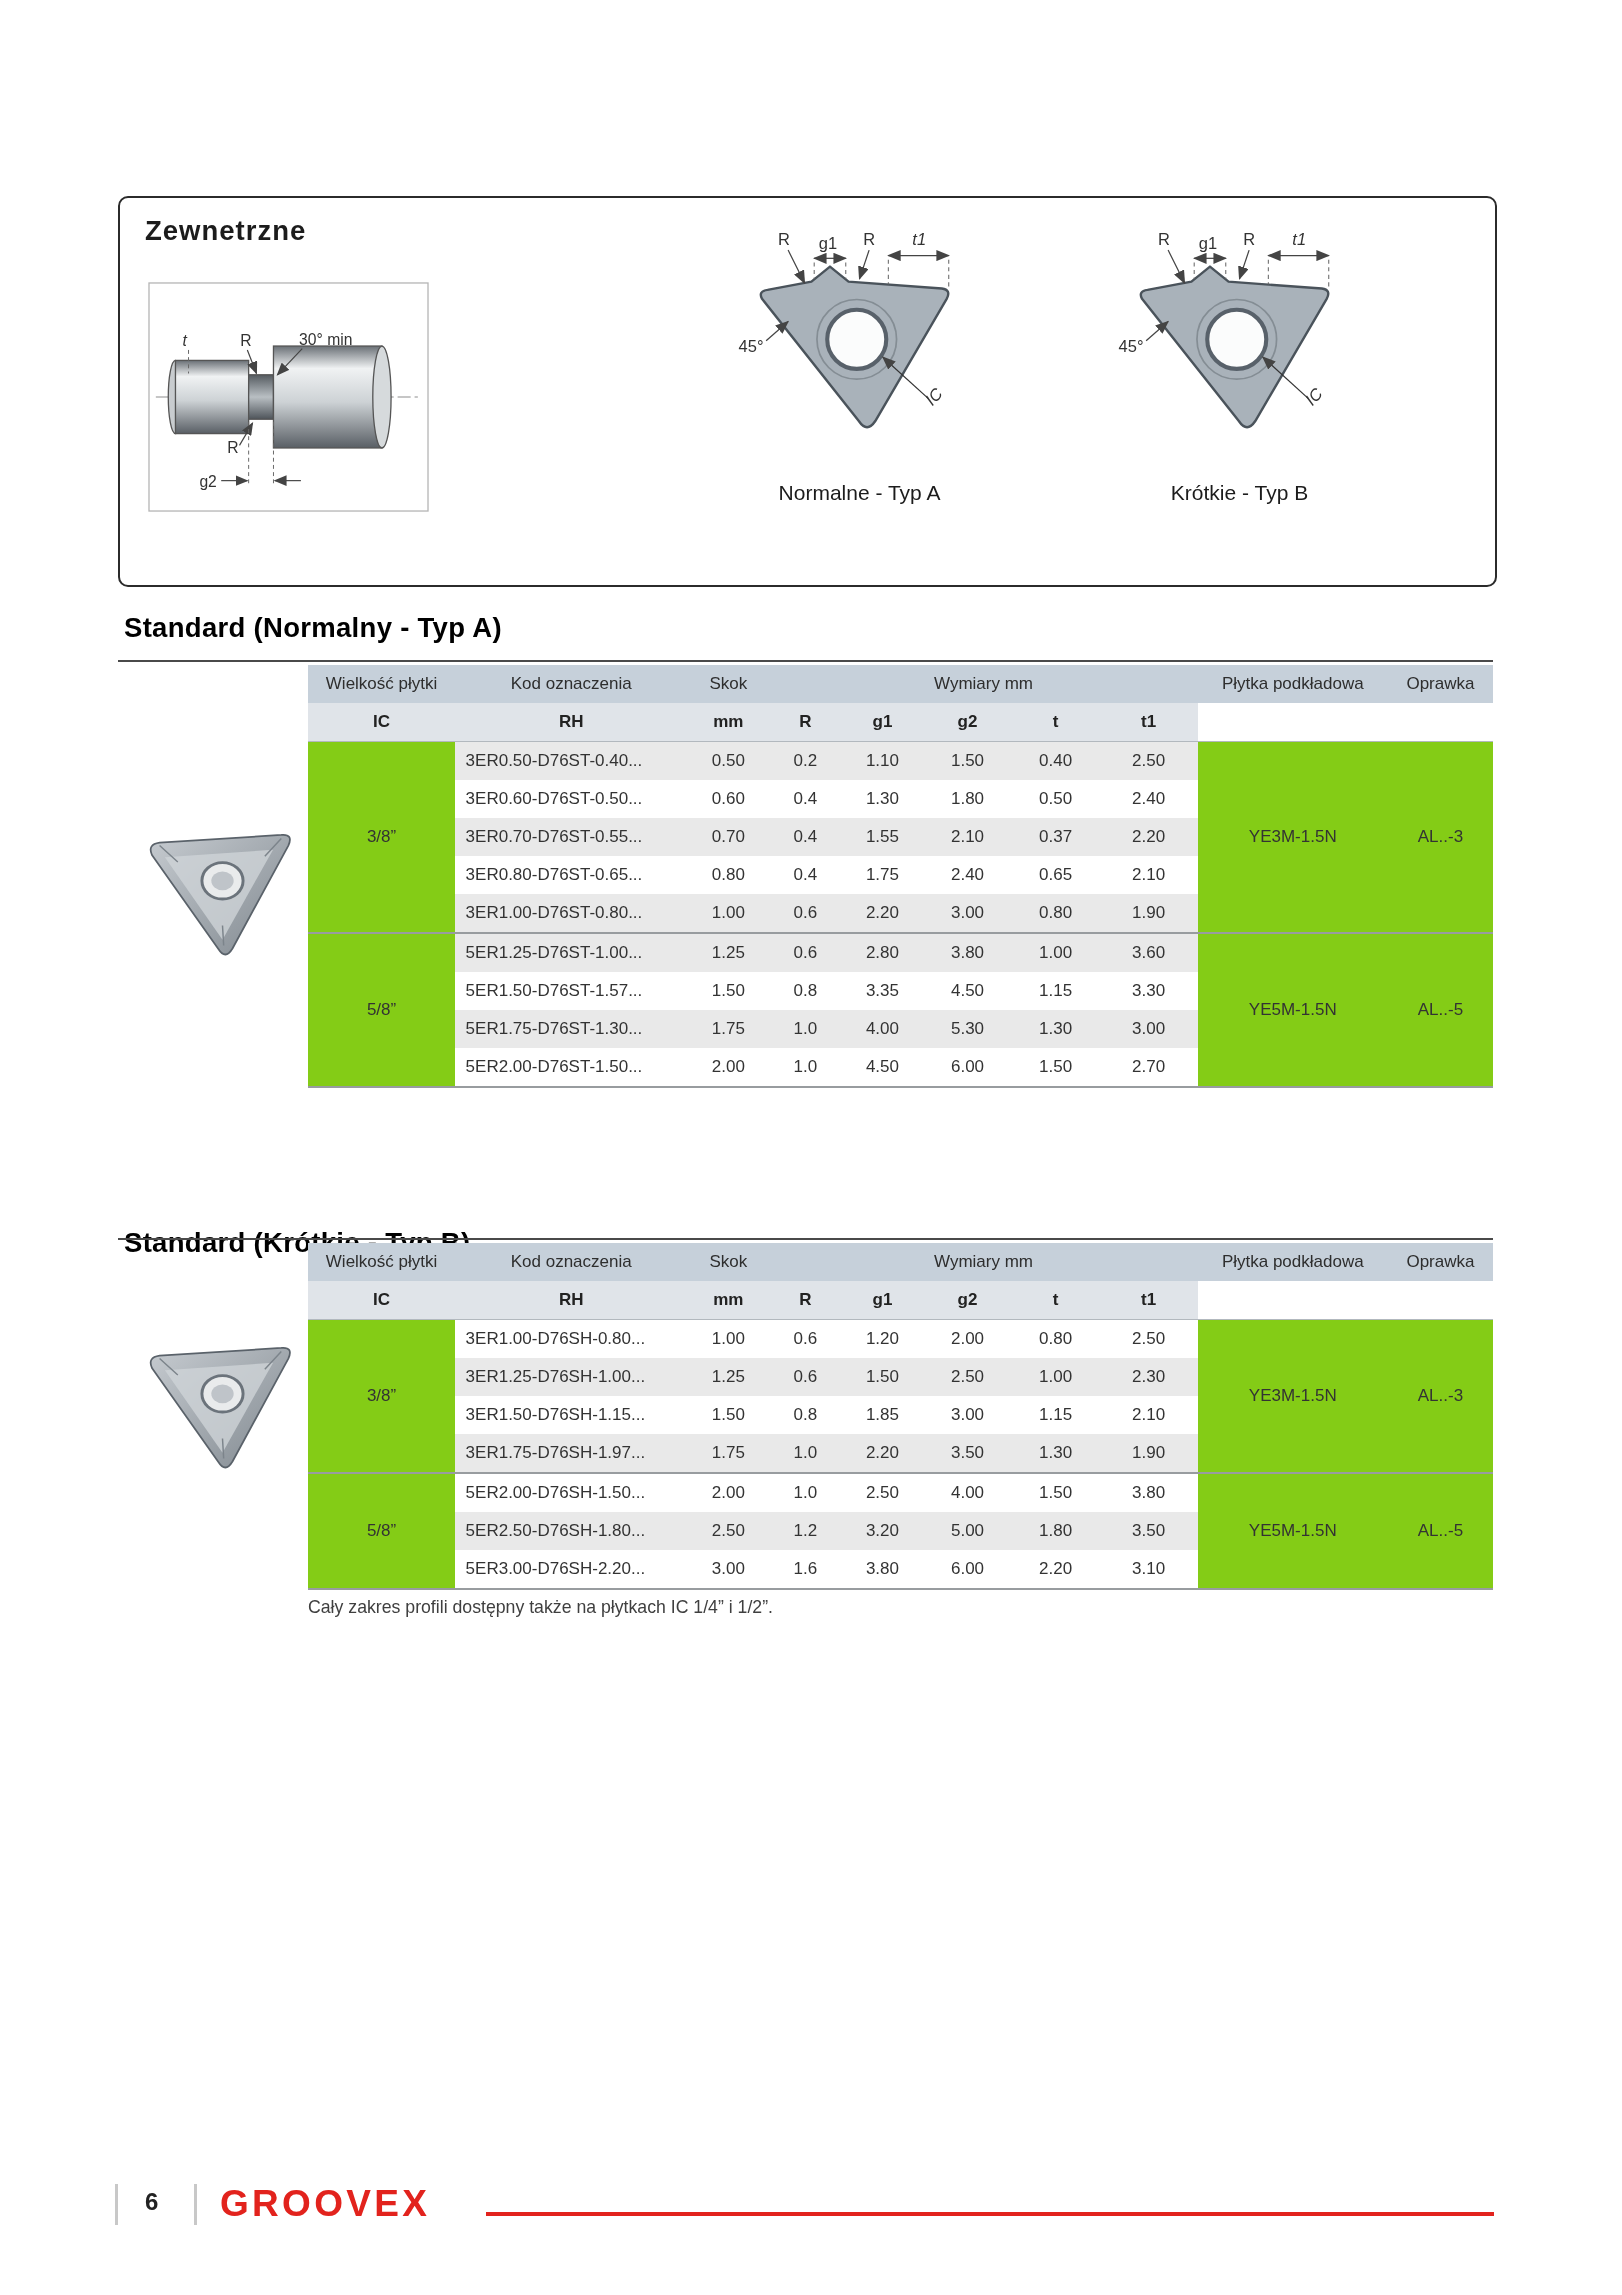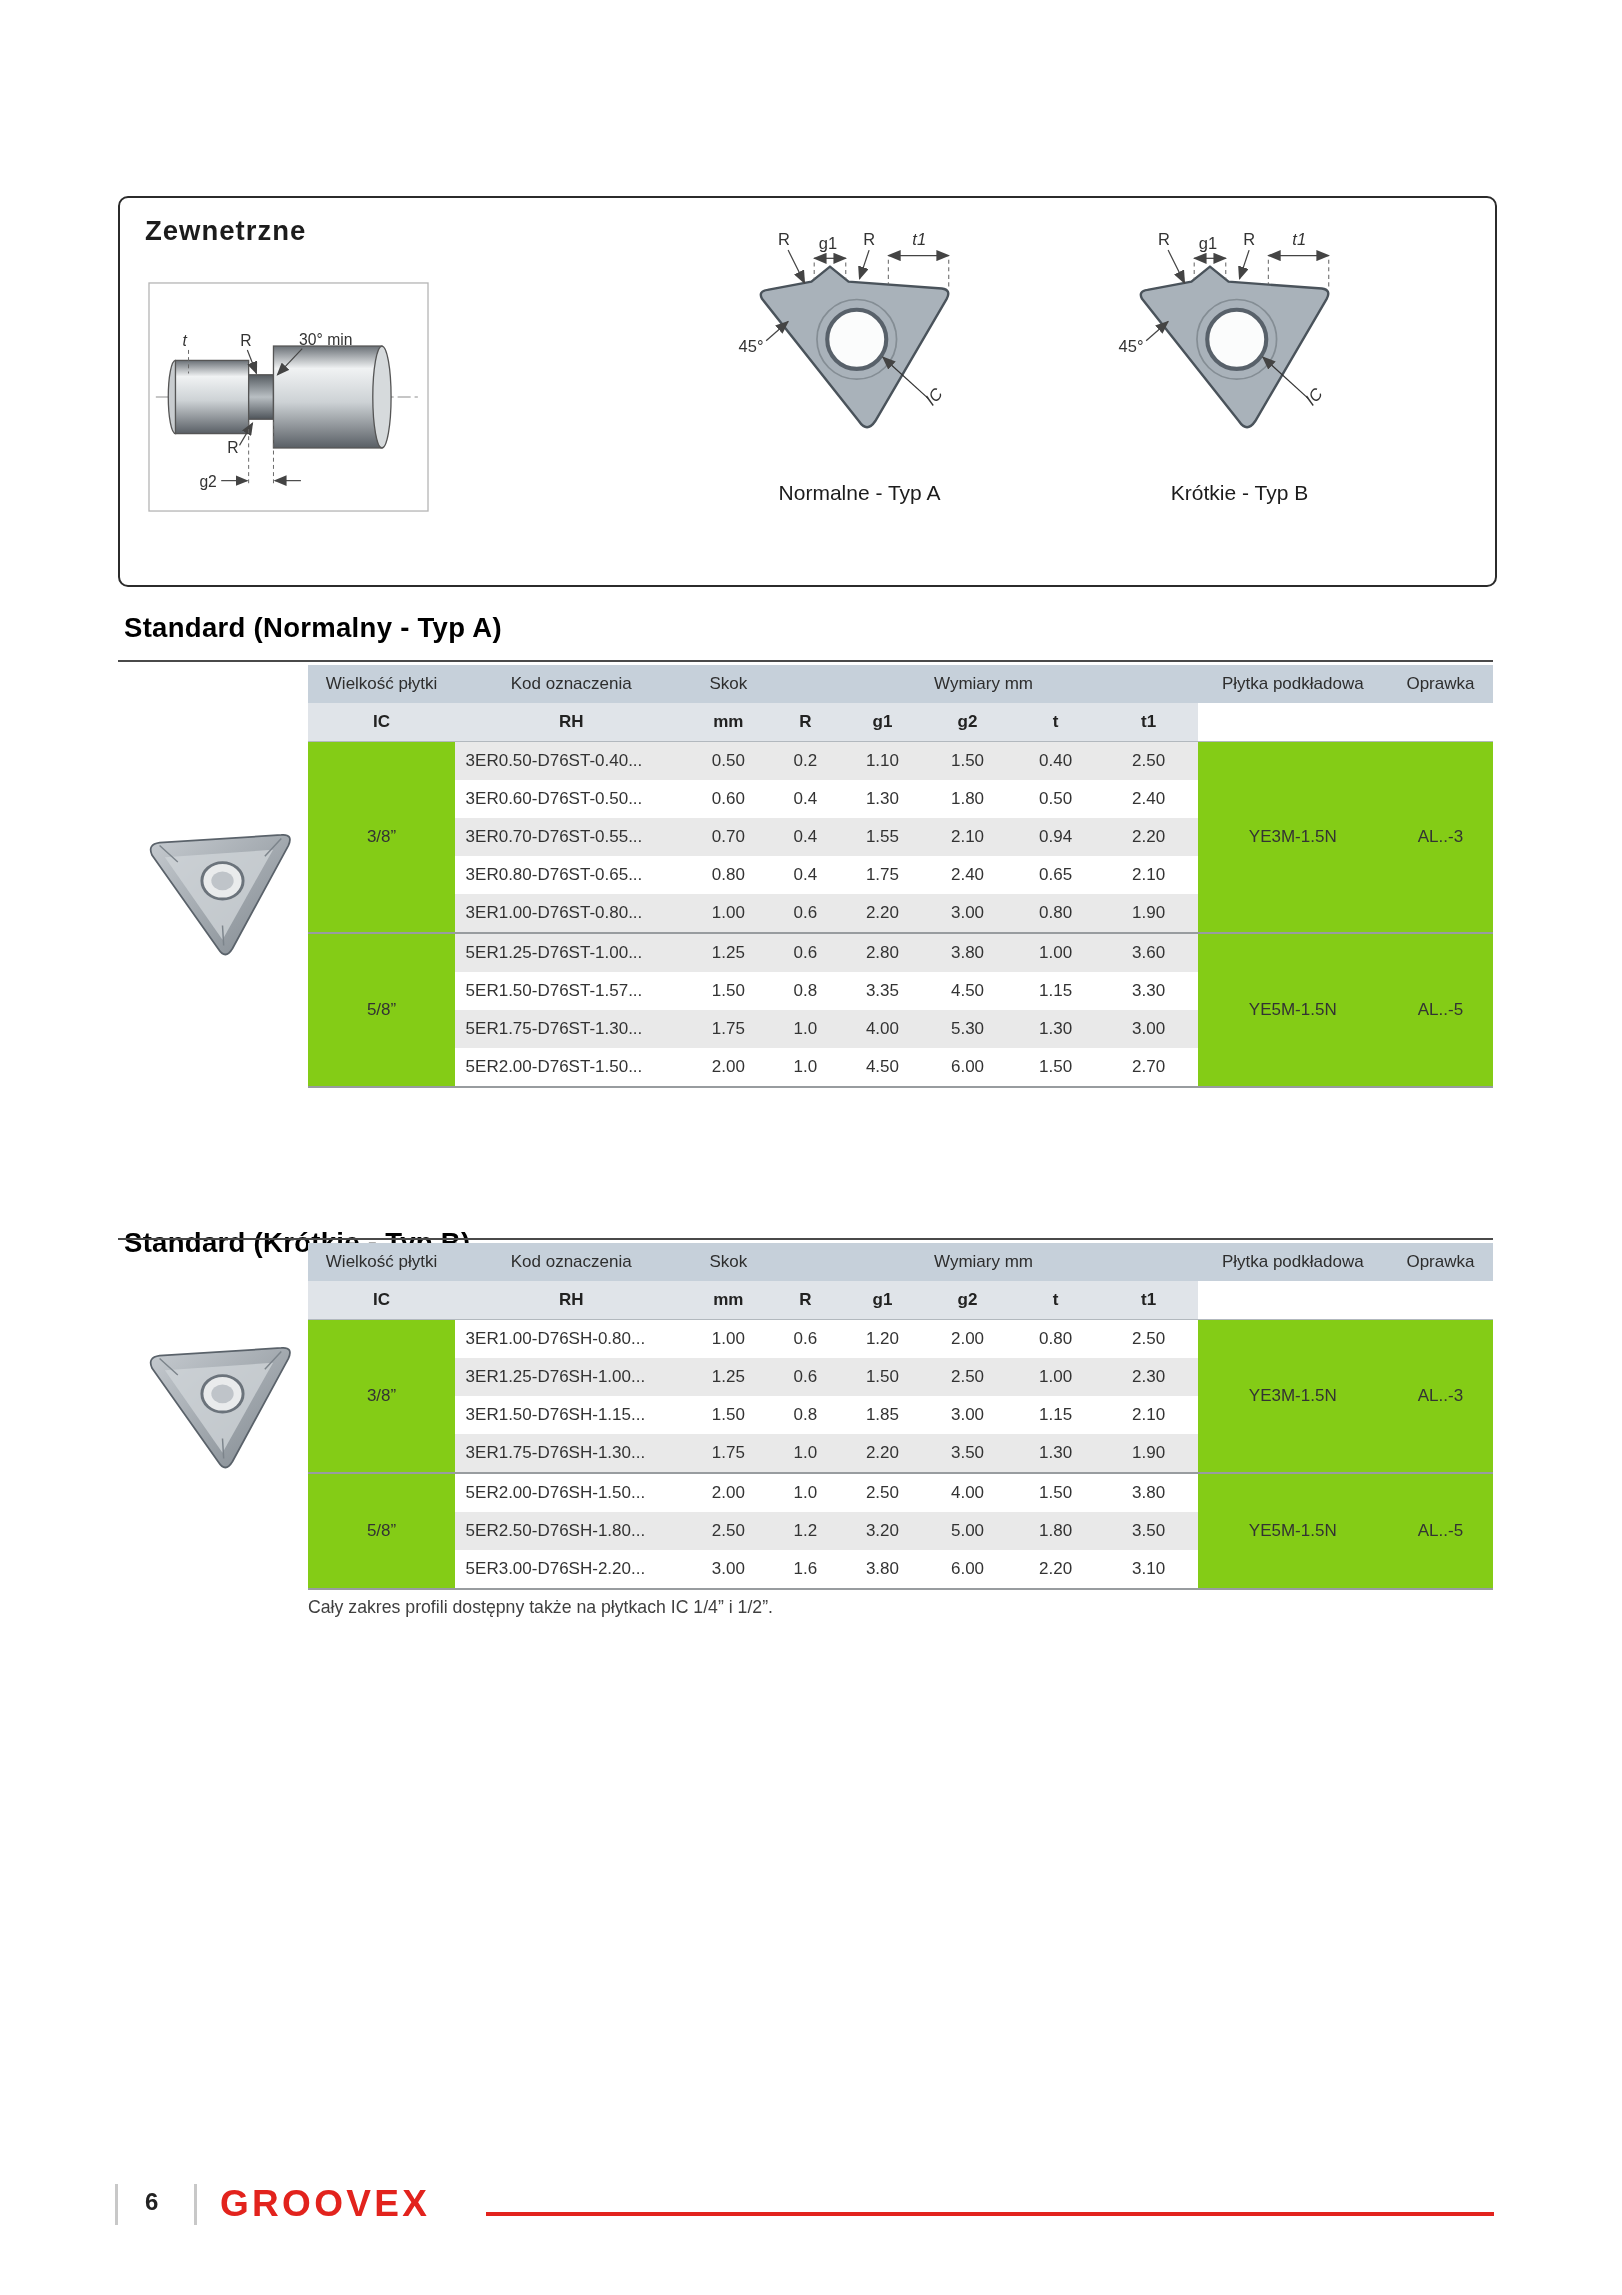--- a/index.html
+++ b/index.html
@@ -248,21 +248,21 @@
             <td class="z">1.80</td>
             <td class="z">0.50</td>
             <td class="z">2.40</td>
           </tr>
           <tr class="g">
             <td class="z code">3ER0.70-D76ST-0.55...</td>
             <td class="z">0.70</td>
             <td class="z">0.4</td>
             <td class="z">1.55</td>
             <td class="z">2.10</td>
-            <td class="z">0.94</td>
+            <td class="z">0.37</td>
             <td class="z">2.20</td>
           </tr>
           <tr class="w">
             <td class="z code">3ER0.80-D76ST-0.65...</td>
             <td class="z">0.80</td>
             <td class="z">0.4</td>
             <td class="z">1.75</td>
             <td class="z">2.40</td>
             <td class="z">0.65</td>
             <td class="z">2.10</td>
@@ -393,21 +393,21 @@
           <tr class="w">
             <td class="z code">3ER1.50-D76SH-1.15...</td>
             <td class="z">1.50</td>
             <td class="z">0.8</td>
             <td class="z">1.85</td>
             <td class="z">3.00</td>
             <td class="z">1.15</td>
             <td class="z">2.10</td>
           </tr>
           <tr class="g end">
-            <td class="z code">3ER1.75-D76SH-1.30...</td>
+            <td class="z code">3ER1.75-D76SH-1.97...</td>
             <td class="z">1.75</td>
             <td class="z">1.0</td>
             <td class="z">2.20</td>
             <td class="z">3.50</td>
             <td class="z">1.30</td>
             <td class="z">1.90</td>
           </tr>
           <tr class="w">
             <td class="span ic" rowspan="3">5/8”</td>
             <td class="z code">5ER2.00-D76SH-1.50...</td>

